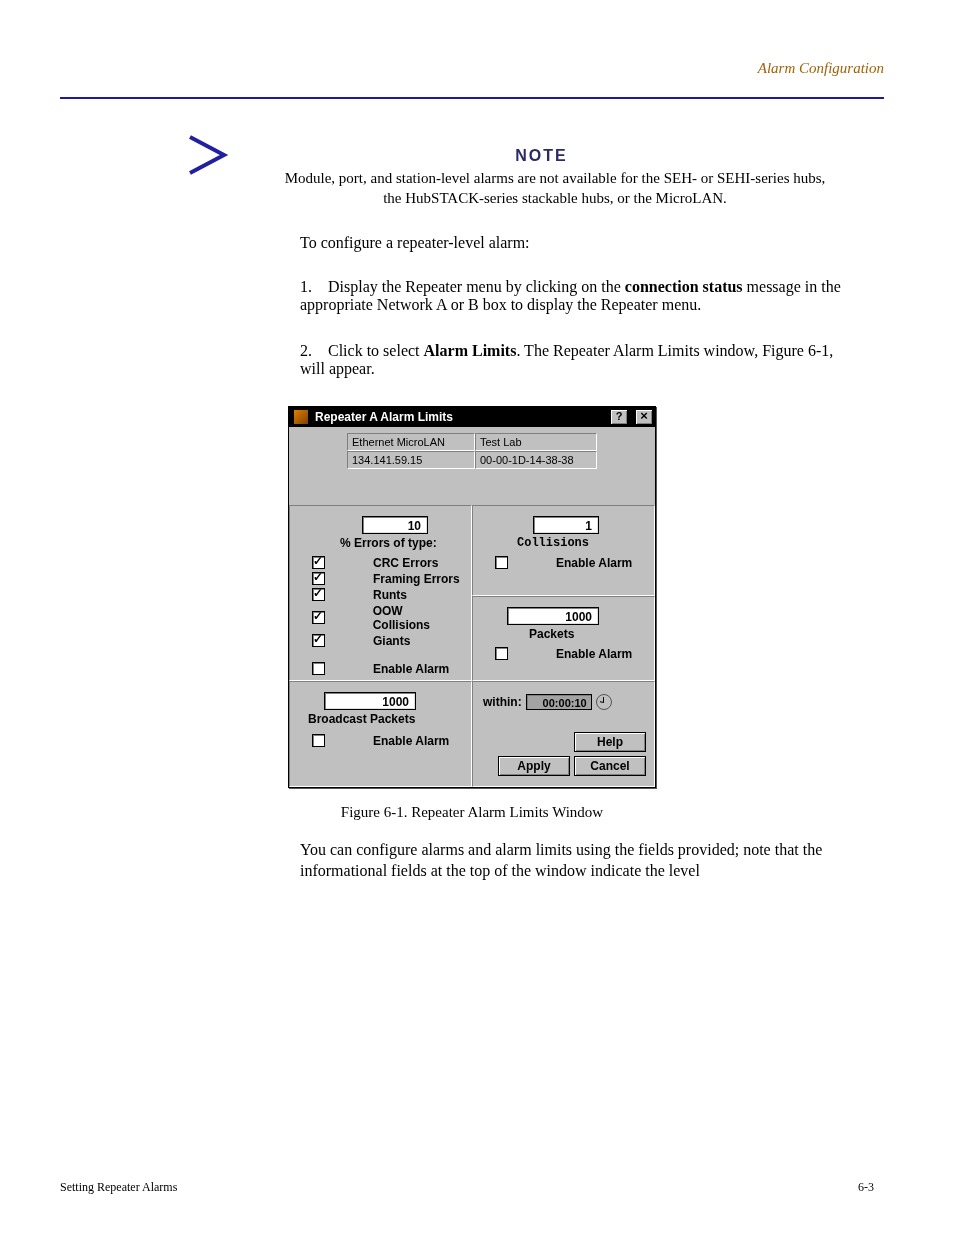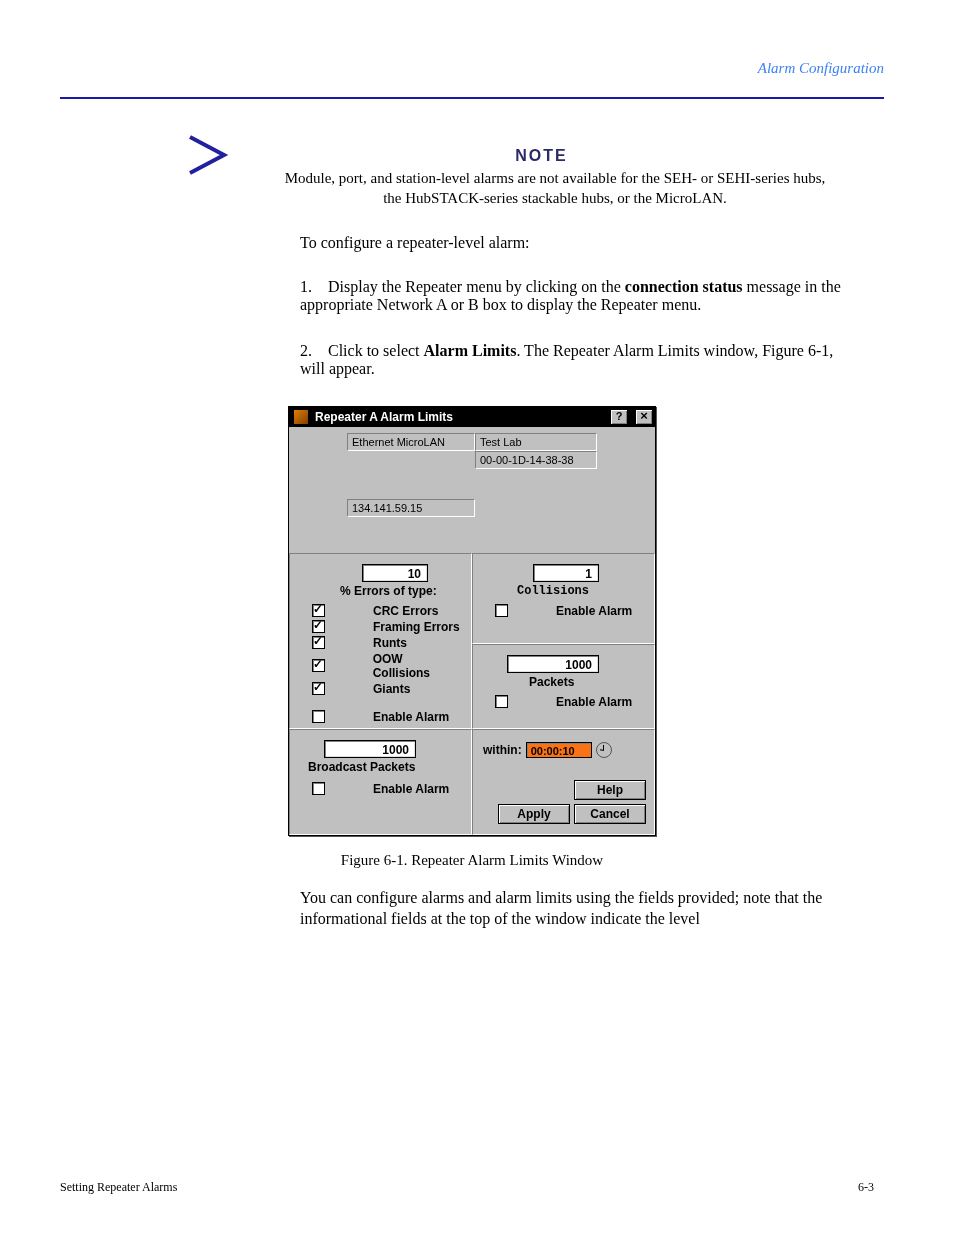--- a/index.html
+++ b/index.html
@@ -16,21 +16,21 @@
     padding: 60px 70px 0 60px;
   }
   .hr {
     border-top: 2px solid #1a1aa8;
     margin: 20px 0 28px 0;
   }
   .header-right {
     text-align: right;
     font-style: italic;
     font-size: 15px;
-    color: #3b82f6;
+    color: #a16207;
     margin-bottom: 4px;
   }
   .note-block {
     display: flex;
     align-items: flex-start;
     margin: 0 0 24px 120px;
     max-width: 700px;
     text-align: center;
   }
   .note-block svg {
@@ -124,21 +124,21 @@
     border-right-color: #fff;
     border-bottom-color: #fff;
     background: #c0c0c0;
     font-size: 11px;
     padding: 1px 4px;
     height: 14px;
     line-height: 14px;
   }
   .info-row:first-child .info-cell:nth-child(1) { width: 118px; }
   .info-row:first-child .info-cell:nth-child(2) { flex:1; }
-  .info-row:last-child .info-cell:nth-child(1) { width: 118px; margin-top: 48px; }
+  .info-row:last-child .info-cell:nth-child(1) { width: 118px; }
   .info-row:last-child .info-cell:nth-child(2) { flex:1; }
 
   .panel-grid {
     display: grid;
     grid-template-columns: 1fr 1fr;
     grid-template-rows: auto auto auto;
     gap: 0;
     padding: 0;
   }
   .panel {
@@ -202,24 +202,25 @@
   }
   .within-row {
     display: flex;
     align-items: center;
     gap: 4px;
     font-weight: bold;
     margin: 2px 0 22px 0;
   }
   .within-box {
     width: 66px; height: 16px;
-    background: #f97316;
+    background: #a3a3a3;
     border: 1px solid #000;
     box-shadow: inset 1px 1px 0 #808080;
     font-size: 11px;
+    text-align: right;
     padding: 0 4px;
     line-height: 16px;
     box-sizing: border-box;
   }
   .clock {
     width: 16px; height: 16px;
     border: 1px solid #555;
     border-radius: 50%;
     position: relative;
     background: #c0c0c0;

